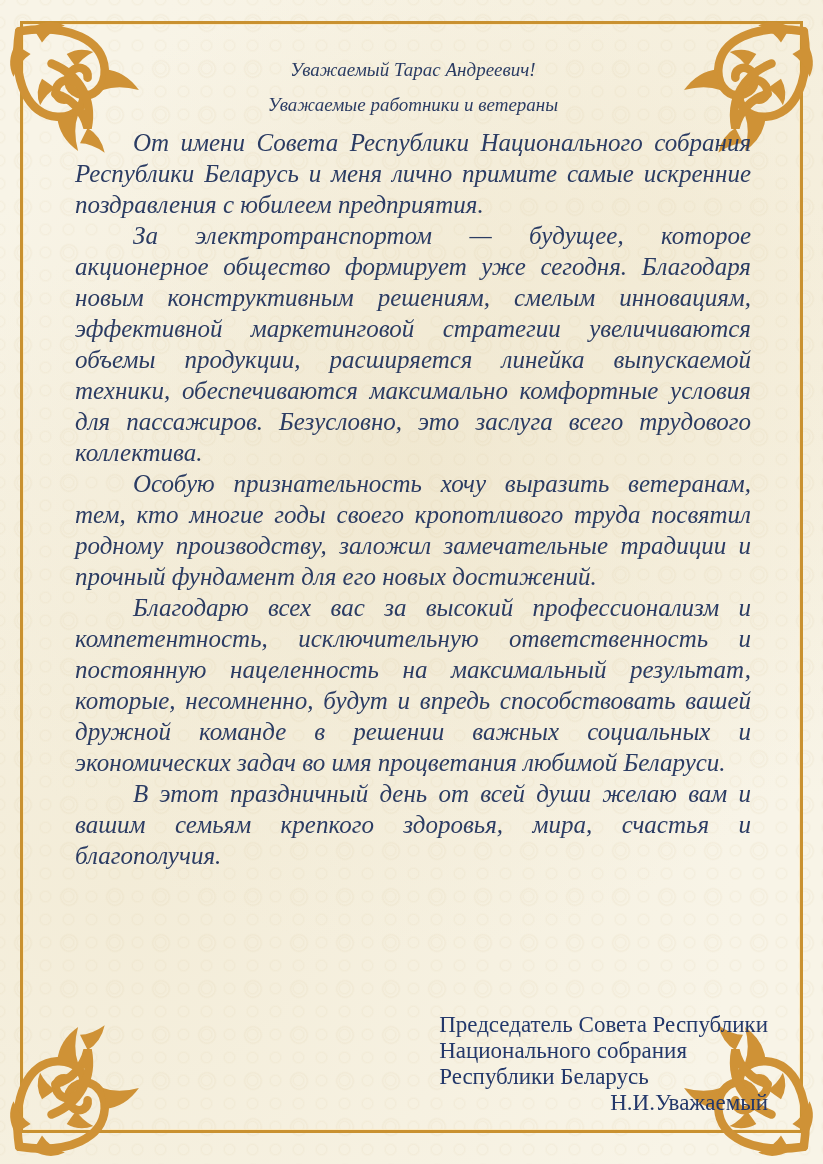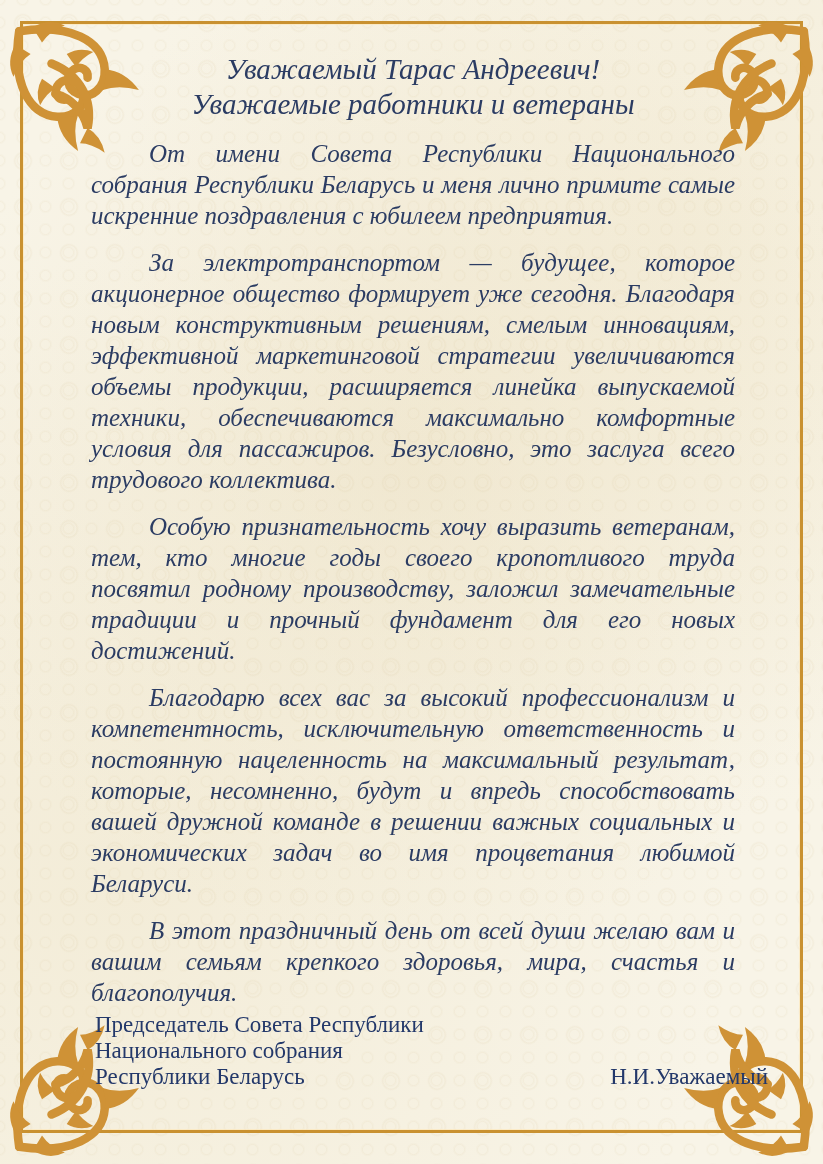--- a/index.html
+++ b/index.html
@@ -62,48 +62,49 @@
     top: 0;
     width: 823px;
     height: 1164px;
     box-sizing: border-box;
     padding: 52px 72px 0 75px;
     color: #2b3c63;
   }
   .salutation {
     text-align: center;
     font-style: italic;
-    font-size: 29px;
+    font-size: 19px;
     line-height: 35px;
     margin-bottom: 5px;
   }
   .sal-line { white-space: nowrap; }
 
   .bodytext {
     font-style: italic;
     font-size: 25px;
     line-height: 31px;
     text-align: justify;
   }
   .bodytext p {
-    margin: 16px;
+    margin: 0;
     text-indent: 58px;
   }
 
   .signature {
     position: absolute;
     left: 95px;
     right: 55px;
     top: 1012px;
     display: flex;
     justify-content: space-between;
     align-items: flex-end;
     font-size: 23px;
     line-height: 26px;
     color: #23386a;
+    flex-direction: column;
   }
   .sig-name { white-space: nowrap; }
 </style>
 </head>
 <body>
 
 <div class="page">
 
   <div class="frame"></div>
 

